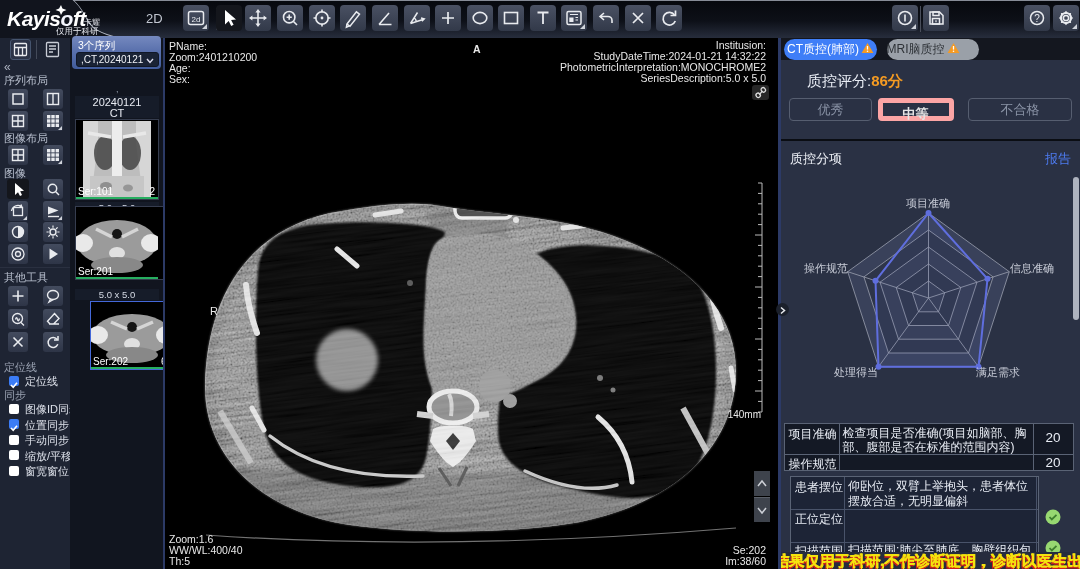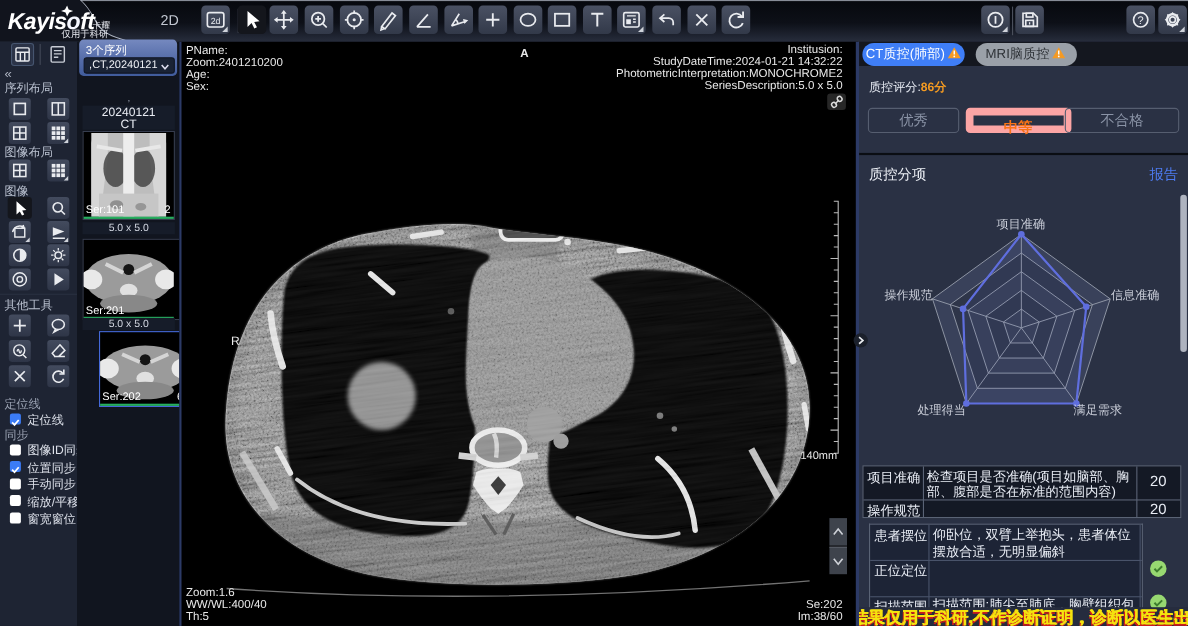--- a/index.html
+++ b/index.html
@@ -304,21 +304,21 @@
    <path d="M12,13 L35,17 M47,17 L70,13" stroke="#e8e8e8" stroke-width="3.5"></path>
    <rect x="14" y="56" width="54" height="21" fill="#c6c6c6"></rect>
    <ellipse cx="30" cy="66" rx="6" ry="4" fill="#8f8f8f"></ellipse>
         <ellipse cx="52" cy="68" rx="5" ry="3.5" fill="#969696"></ellipse>
   </svg>
   <div class="abs" style="left:2px;top:66px;color:#fff;font-size:10px">Ser:101</div>
   <div class="abs" style="right:3px;top:66px;color:#fff;font-size:10px">2</div>
   <div class="abs" style="left:0;bottom:0;width:82px;height:2.5px;background:#27ae60"></div>
  </div>
  <div class="abs" style="left:5px;top:164px;width:84px;height:11px;background:#161c29;color:#d5dae4;font-size:9.5px;text-align:center;line-height:11px">5.0 x 5.0</div>
- <div class="abs" style="left:5px;top:179px;width:104px;height:74px;background:#000;border:1px solid #363d4f">
+ <div class="abs" style="left:5px;top:168px;width:104px;height:74px;background:#000;border:1px solid #363d4f">
   <svg width="82" height="72" style="position:absolute;left:0;top:0">
    <ellipse cx="41" cy="36" rx="40" ry="23" fill="#9b9b9b"></ellipse>
    <ellipse cx="7" cy="36" rx="10" ry="9" fill="#e9e9e9"></ellipse>
         <ellipse cx="75" cy="36" rx="10" ry="9" fill="#e9e9e9"></ellipse>
    <circle cx="41" cy="27" r="5" fill="#151515"></circle>
    <path d="M20,22 L36,30 M62,22 L46,30" stroke="#d5d5d5" stroke-width="3.5"></path>
    <ellipse cx="41" cy="46" rx="8" ry="6" fill="#e0e0e0"></ellipse>
    <ellipse cx="41" cy="58" rx="26" ry="8" fill="#888"></ellipse>
   </svg>
   <div class="abs" style="left:2px;top:59px;color:#fff;font-size:10px">Ser:201</div>
@@ -450,28 +450,28 @@
         <path d="M4,10 L8,15 L12,10" fill="none" stroke="#cdd0d6" stroke-width="1.5"></path>
       </svg></div>
 </div>
 <div id="rightpanel">
  <div class="abs" style="left:0;top:0;width:299px;height:22px;background:#14171f"></div>
  <div class="abs" style="left:3px;top:0.5px;width:93px;height:21px;border-radius:10.5px;background:#3f7ef7;color:#fff;font-size:12px;text-align:center;line-height:21px">CT质控(肺部)<svg width="13" height="12" style="vertical-align:-1px;margin-left:2px">
         <path d="M6.5,1 L12.4,11 H0.6 Z" fill="#f59a23"></path>
         <path d="M6.5,4 v3.6" stroke="#fff" stroke-width="1.3"></path>
         <circle cx="6.5" cy="9.3" r="0.8" fill="#fff"></circle>
       </svg></div>
- <div class="abs" style="left:105.5px;top:0.5px;width:92px;height:21px;border-radius:10.5px;background:#9aa0a8;color:#2e3237;font-size:12px;text-align:center;line-height:21px">MRI脑质控<svg width="13" height="12" style="vertical-align:-1px;margin-left:2px">
+ <div class="abs" style="left:105.5px;top:0.5px;width:92px;height:21px;border-radius:10.5px;background:#9aa0a8;color:#2e3237;font-size:12px;text-align:left;line-height:21px">MRI脑质控<svg width="13" height="12" style="vertical-align:-1px;margin-left:2px">
         <path d="M6.5,1 L12.4,11 H0.6 Z" fill="#f59a23"></path>
         <path d="M6.5,4 v3.6" stroke="#fff" stroke-width="1.3"></path>
         <circle cx="6.5" cy="9.3" r="0.8" fill="#fff"></circle>
       </svg></div>
- <div class="abs" style="left:9px;top:34px;color:#e9edf5;font-size:11px">质控评分:<span style="color:#f59b22;font-weight:bold">86分</span></div>
+ <div class="abs" style="left:26px;top:34px;color:#e9edf5;font-size:15px">质控评分:<span style="color:#f59b22;font-weight:bold">86分</span></div>
  <div class="abs" style="left:8px;top:60px;width:83px;height:23px;border:1px solid #565e70;border-radius:4px;color:#8a93a6;font-size:13px;text-align:center;line-height:21px">优秀</div>
- <div class="abs" style="left:96.5px;top:60px;width:96px;height:23px;border:7px solid #fca5a5;border-radius:4px;color:#f97316;font-size:13px;font-weight:bold;text-align:center;line-height:21px">中等</div>
+ <div class="abs" style="left:96.5px;top:60px;width:76px;height:23px;border:5px solid #fca5a5;border-radius:4px;color:#e5e5e5;font-size:13px;font-weight:bold;text-align:center;line-height:21px">中等</div>
  <div class="abs" style="left:187px;top:60px;width:104px;height:23px;border:1px solid #565e70;border-radius:4px;color:#8a93a6;font-size:13px;text-align:center;line-height:21px">不合格</div>
  <div class="abs" style="left:0;top:100.5px;width:299px;height:2px;background:#0a0d13"></div>
  <div class="abs" style="left:9px;top:112px;color:#eef1f7;font-size:13px">质控分项</div>
  <div class="abs" style="left:264px;top:112px;color:#4d7bf0;font-size:13px">报告</div>
  <div class="abs" style="left:291.5px;top:139px;width:6px;height:143px;border-radius:3px;background:#aeb3bf"></div>
  <svg width="300" height="260" style="position:absolute;left:0;top:130px">
   <g stroke="#9aa0ae" stroke-width="0.8" fill="none">
    <polygon points="147.5,45 66.7,103.7 97.5,198.8 197.5,198.8 228.3,103.7" fill="#39415a"></polygon>
    <polygon points="147.5,62 82.9,108.9 107.5,185 187.5,185 212.1,108.9" fill="#2e3549"></polygon>
    <polygon points="147.5,79 99,114.2 117.5,171.2 177.5,171.2 196,114.2" fill="#353d52"></polygon>

